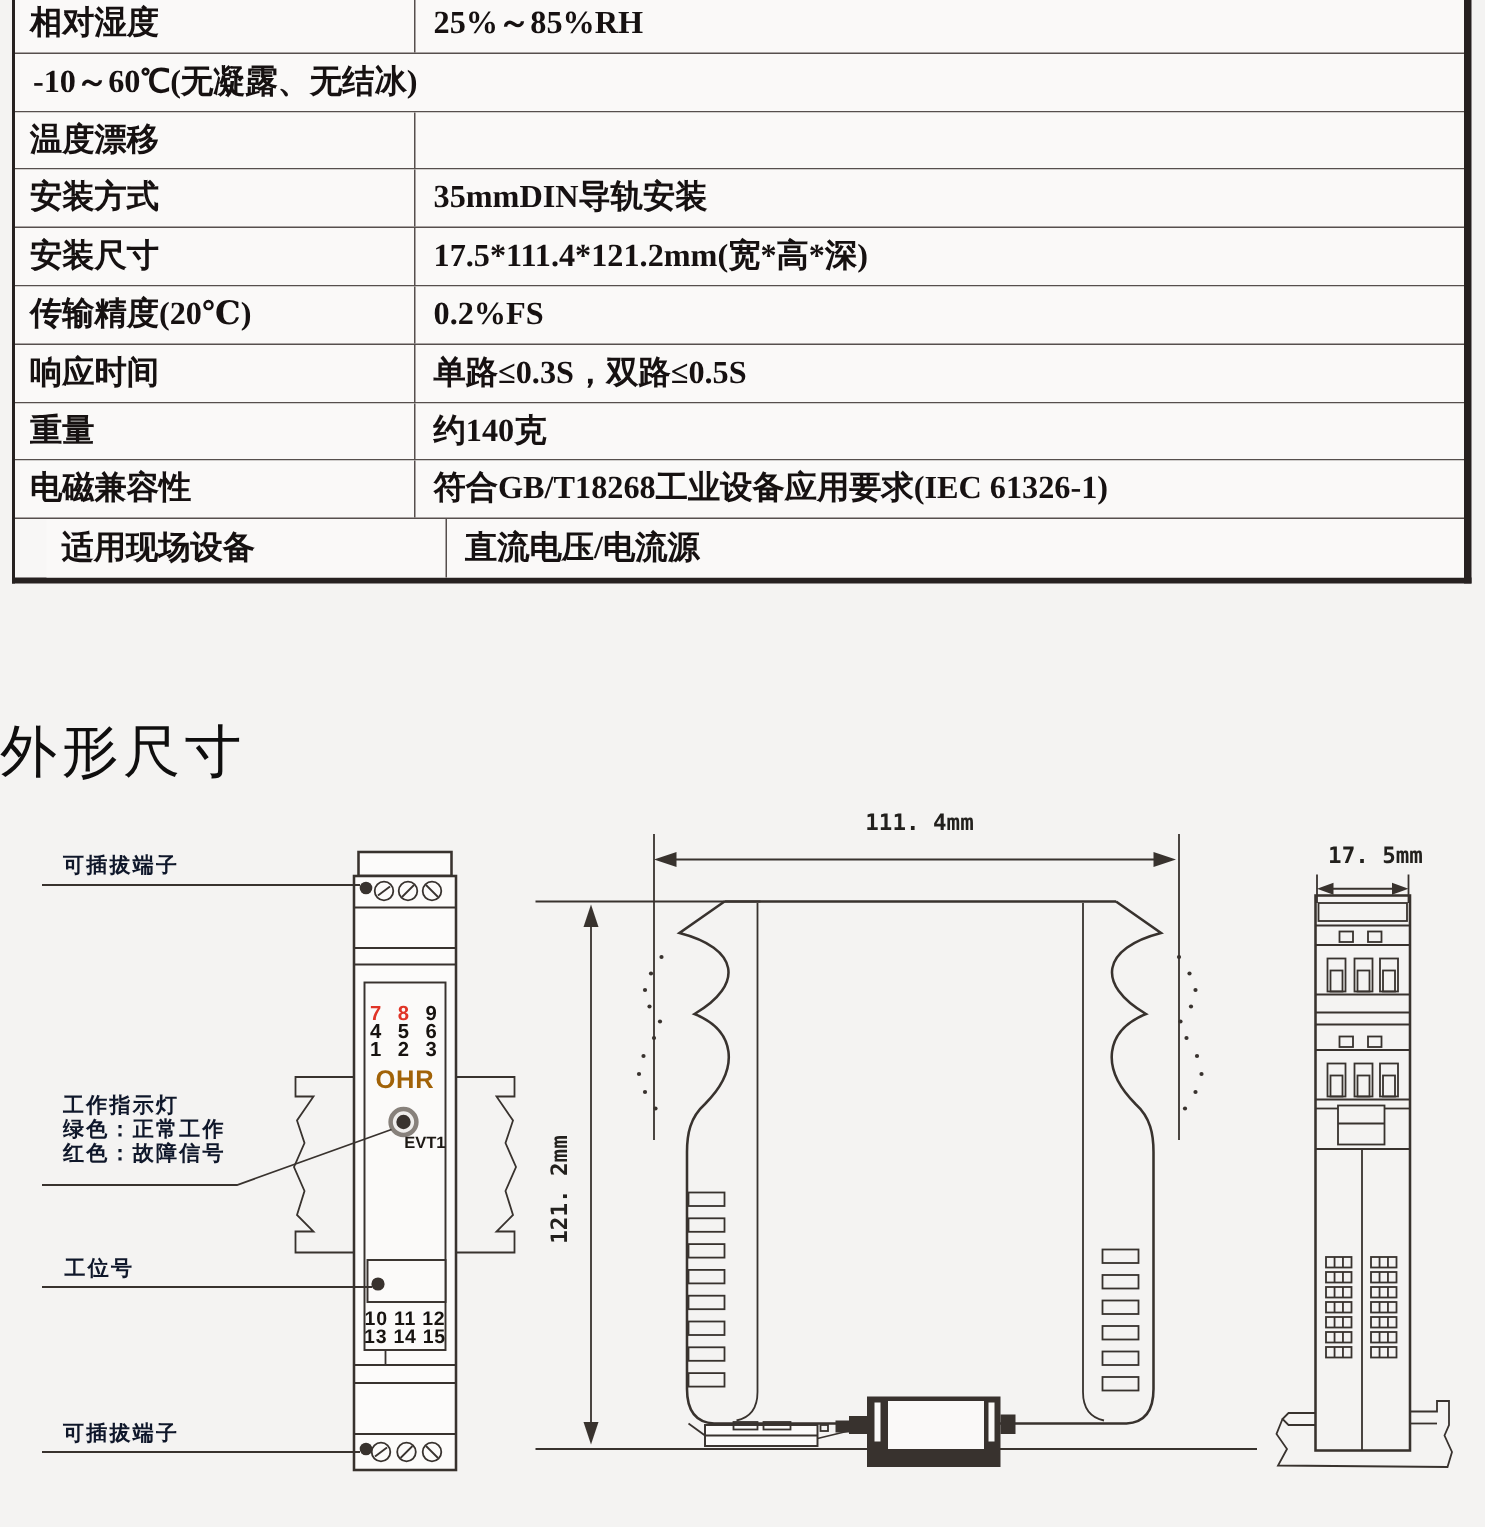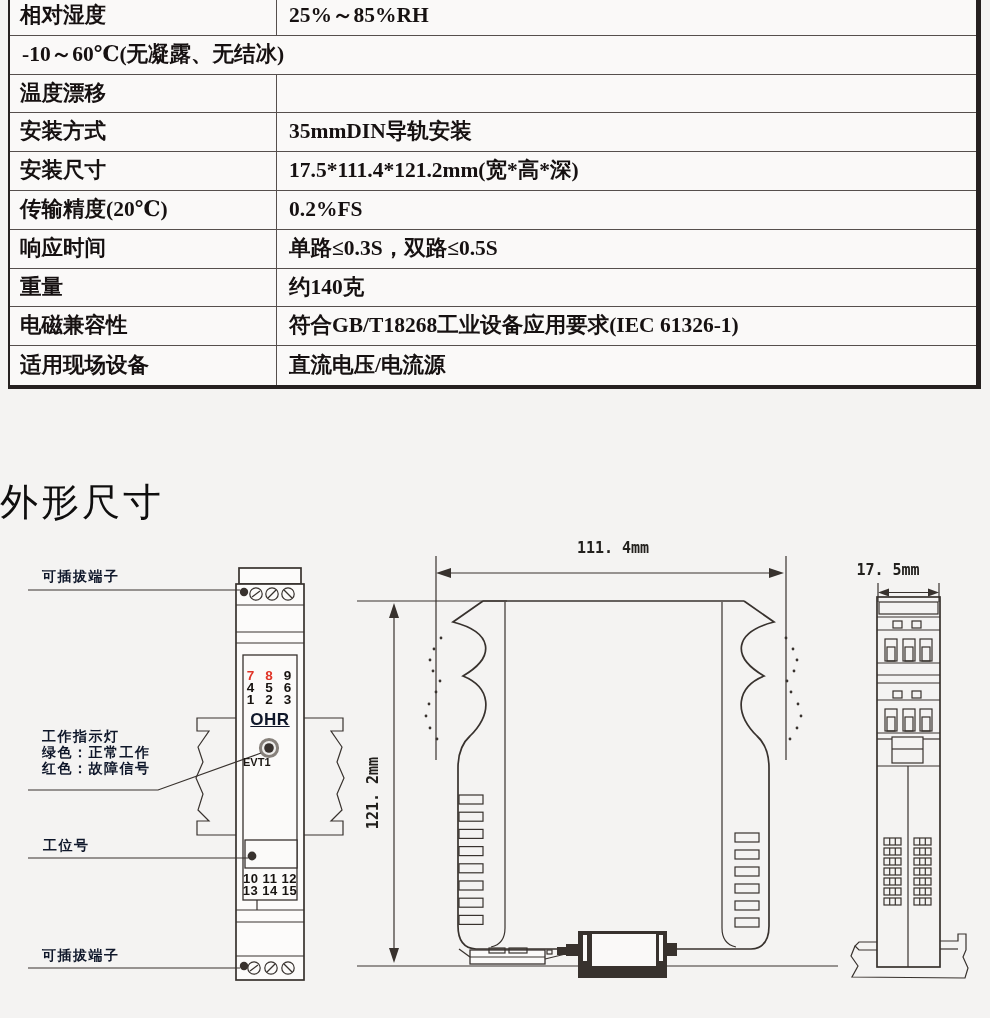--- a/index.html
+++ b/index.html
@@ -9,41 +9,41 @@
     --paper:#fcfbfa;
   }
   html,body{margin:0;padding:0;background:#e9e8e7;}
   .screen{position:relative;width:990px;height:1018px;overflow:hidden;background:var(--bg);
           font-family:"Liberation Sans","DejaVu Sans",sans-serif;}
   
   .spec{position:absolute;left:8px;top:-3px;width:973px;background:#f8f7f6;box-sizing:border-box;
         border-left:2px solid #262120;border-right:5px solid #262120;border-bottom:4px solid #262120;}
   .trow{display:flex;height:38.8px;box-sizing:border-box;border-bottom:1px solid #564f4d;
         align-items:center;background:#faf9f8;}
-  .trow:last-child{border-bottom:none;}
+  .trow:last-child{border-bottom:none;margin-left:21px;}
   .tc{font:700 21.5px/1.1 "Liberation Serif","DejaVu Serif",serif;color:#161111;}
   .tl{width:267px;box-sizing:border-box;border-right:1px solid #564f4d;height:100%;
       display:flex;align-items:center;padding-left:10px;}
-  .tv{flex:1;padding-left:12px;white-space:nowrap;}
+  .tv{flex:1;padding-left:12px;white-space:nowrap;font-family:Liberation Serif, serif;}
   
   .title{position:absolute;top:451px;left:0;width:100%;
          font:500 38px/1 "Liberation Sans","DejaVu Sans",sans-serif;color:#0f0e0e;letter-spacing:3px;}
   
   svg.art{position:absolute;left:0;top:0;pointer-events:none;}
   .ln{fill:none;stroke:var(--line);stroke-width:1.7;}
   .ln2{fill:none;stroke:var(--line);stroke-width:1.2;}
   .fillp{fill:var(--line);stroke:none;}
   .paper{fill:var(--paper);stroke:var(--line);stroke-width:1.7;}
   .bgp{fill:var(--bg);stroke:var(--line);stroke-width:1.7;}
   .whitep{fill:#fbfaf9;stroke:var(--line);stroke-width:1.3;}
   .lbl{position:absolute;font:700 14px/16px "Liberation Sans","DejaVu Sans",sans-serif;
        color:#0f172a;letter-spacing:1.5px;white-space:nowrap;}
   .brand{position:absolute;left:243px;top:711px;width:54px;text-align:center;
-         font:800 17px/17px "Liberation Sans",sans-serif;color:#0f172a;letter-spacing:.5px;text-decoration:underline;}
-  .evt{position:absolute;left:243px;top:757px;width:54px;text-align:left;
+         font:800 17px/17px "Liberation Sans",sans-serif;color:#a16207;letter-spacing:.5px;}
+  .evt{position:absolute;left:243px;top:757px;width:54px;text-align:right;
        font:700 11px/11px "Liberation Sans",sans-serif;color:#1c1814;}
   .numgrid{position:absolute;left:244px;top:670px;width:50px;}
   .numrow{display:flex;justify-content:space-between;height:12px;}
   .numrow span{display:inline-block;width:13px;text-align:center;
        font:700 13.5px/12px "Liberation Sans",sans-serif;color:#171310;}
   .numrow .red{color:var(--red);}
   .numbot{position:absolute;left:241px;top:873px;width:58px;text-align:center;}
   .numbot div{font:700 13px/11.5px "Liberation Sans",sans-serif;color:#171310;letter-spacing:.5px;}
   .dim{position:absolute;font:700 15px/16px "DejaVu Sans Mono","Liberation Mono",monospace;
        color:#22201d;text-align:center;white-space:nowrap;}
@@ -364,15 +364,15 @@
     </div>
   </div>
 
   <div class="numbot">
     <div>10 11 12</div>
     <div>13 14 15</div>
   </div>
 
   <div class="dim" style="left:548px;top:540px;width:130px">111. 4mm</div>
   <div class="dim dim-h" style="left:329px;top:784px;width:90px;height:18px">121. 2mm</div>
-  <div class="dim" style="left:853px;top:562px;width:70px">17. 5mm</div>
+  <div class="dim" style="left:882px;top:562px;width:70px">17. 5mm</div>
 
 </div>
 
 </body></html>

